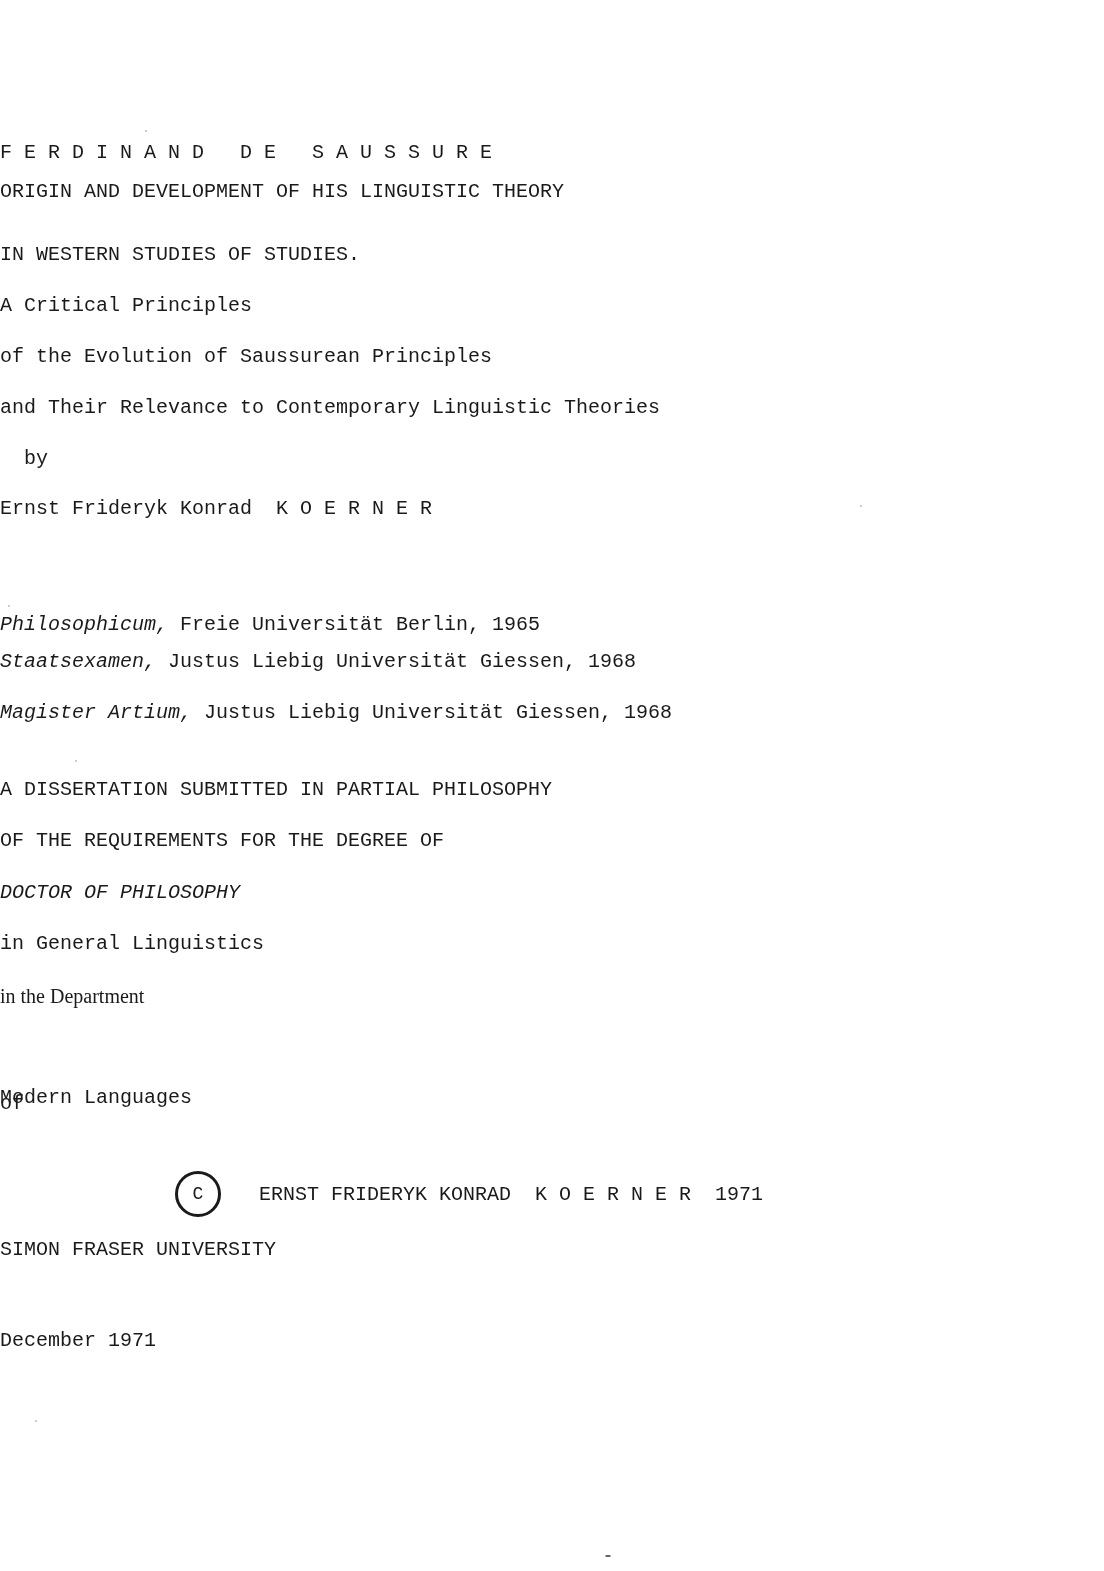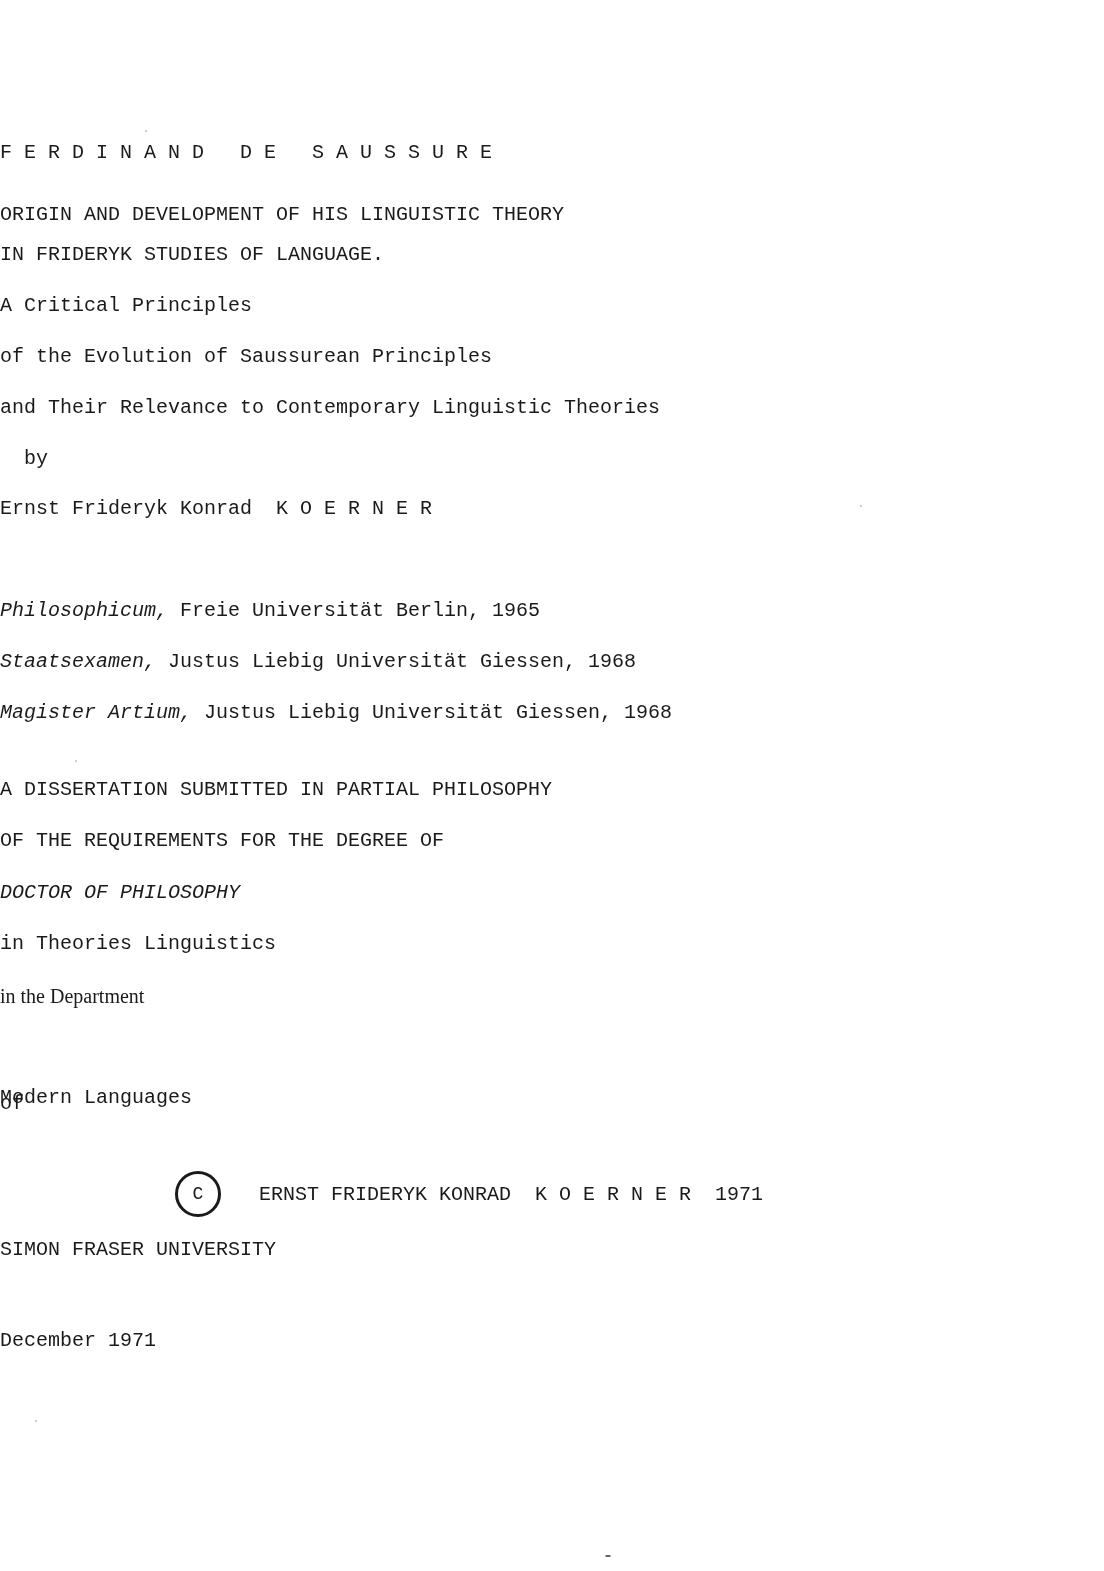--- a/index.html
+++ b/index.html
@@ -13,36 +13,36 @@
               display: flex; align-items: center; justify-content: center; font-size: 18px;
               box-sizing: border-box; }
   .copy-text { margin-left: 38px; font-size: 20px; white-space: pre; }
   .speck { position: absolute; width: 2px; height: 2px; background: #bbb; border-radius: 50%; }
 </style>
 </head>
 <body>
 
 <div>
   <div class="line" style="top:141px;">F E R D I N A N D   D E   S A U S S U R E</div>
-  <div class="line" style="top:203px;">ORIGIN AND DEVELOPMENT OF HIS LINGUISTIC THEORY</div>
-  <div class="line" style="top:243px;">IN FRIDERYK STUDIES OF LANGUAGE.</div>
+  <div class="line" style="top:180px;">ORIGIN AND DEVELOPMENT OF HIS LINGUISTIC THEORY</div>
+  <div class="line" style="top:243px;">IN WESTERN STUDIES OF STUDIES.</div>
   <div class="line" style="top:294px;">A Critical Principles</div>
   <div class="line" style="top:345px;">of the Evolution of Saussurean Principles</div>
   <div class="line" style="top:396px;">and Their Relevance to Contemporary Linguistic Theories</div>
   <div class="line" style="top:447px;margin-left:24px;">by</div>
   <div class="line" style="top:497px;">Ernst Frideryk Konrad  K O E R N E R</div>
 
-  <div class="line" style="top:599px;"><span class="it">Philosophicum,</span><span> Freie Universität Berlin, 1965</span></div>
+  <div class="line" style="top:613px;"><span class="it">Philosophicum,</span><span> Freie Universität Berlin, 1965</span></div>
   <div class="line" style="top:650px;"><span class="it">Staatsexamen,</span><span> Justus Liebig Universität Giessen, 1968</span></div>
   <div class="line" style="top:701px;"><span class="it">Magister Artium,</span><span> Justus Liebig Universität Giessen, 1968</span></div>
 
   <div class="line" style="top:778px;">A DISSERTATION SUBMITTED IN PARTIAL PHILOSOPHY</div>
   <div class="line" style="top:829px;">OF THE REQUIREMENTS FOR THE DEGREE OF</div>
   <div class="line" style="top:881px;font-style:italic;">DOCTOR OF PHILOSOPHY</div>
-  <div class="line" style="top:932px;">in Theories Linguistics</div>
+  <div class="line" style="top:932px;">in General Linguistics</div>
   <div class="line" style="top:984px;font-family:Liberation Serif, serif;">in the Department</div>
   <div class="line" style="top:1092px;">of</div>
   <div class="line" style="top:1086px;">Modern Languages</div>
 
   <div class="copyright-row">
     <div class="c-circle">
         <span>C</span>
       </div>
     <span class="copy-text">ERNST FRIDERYK KONRAD  K O E R N E R  1971</span>
   </div>

